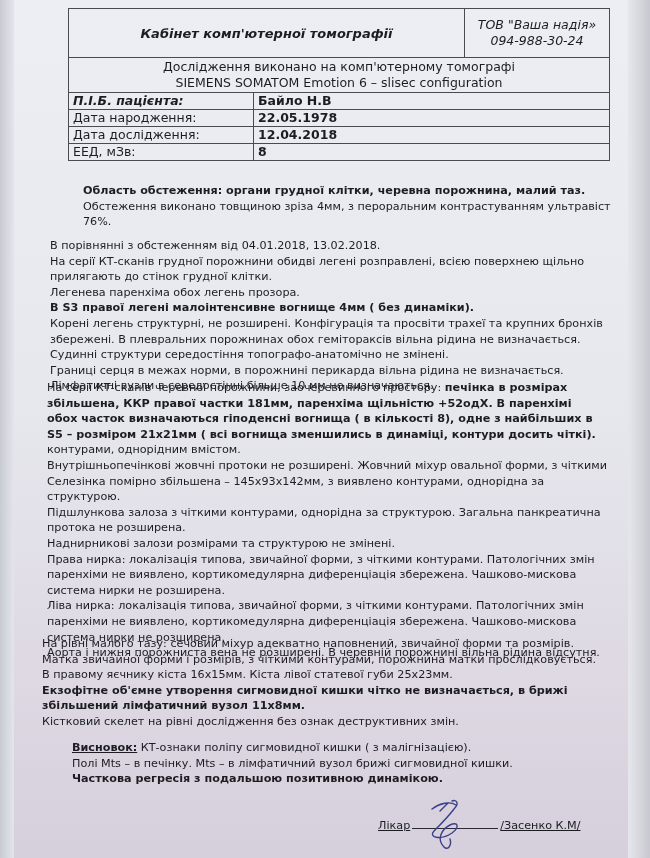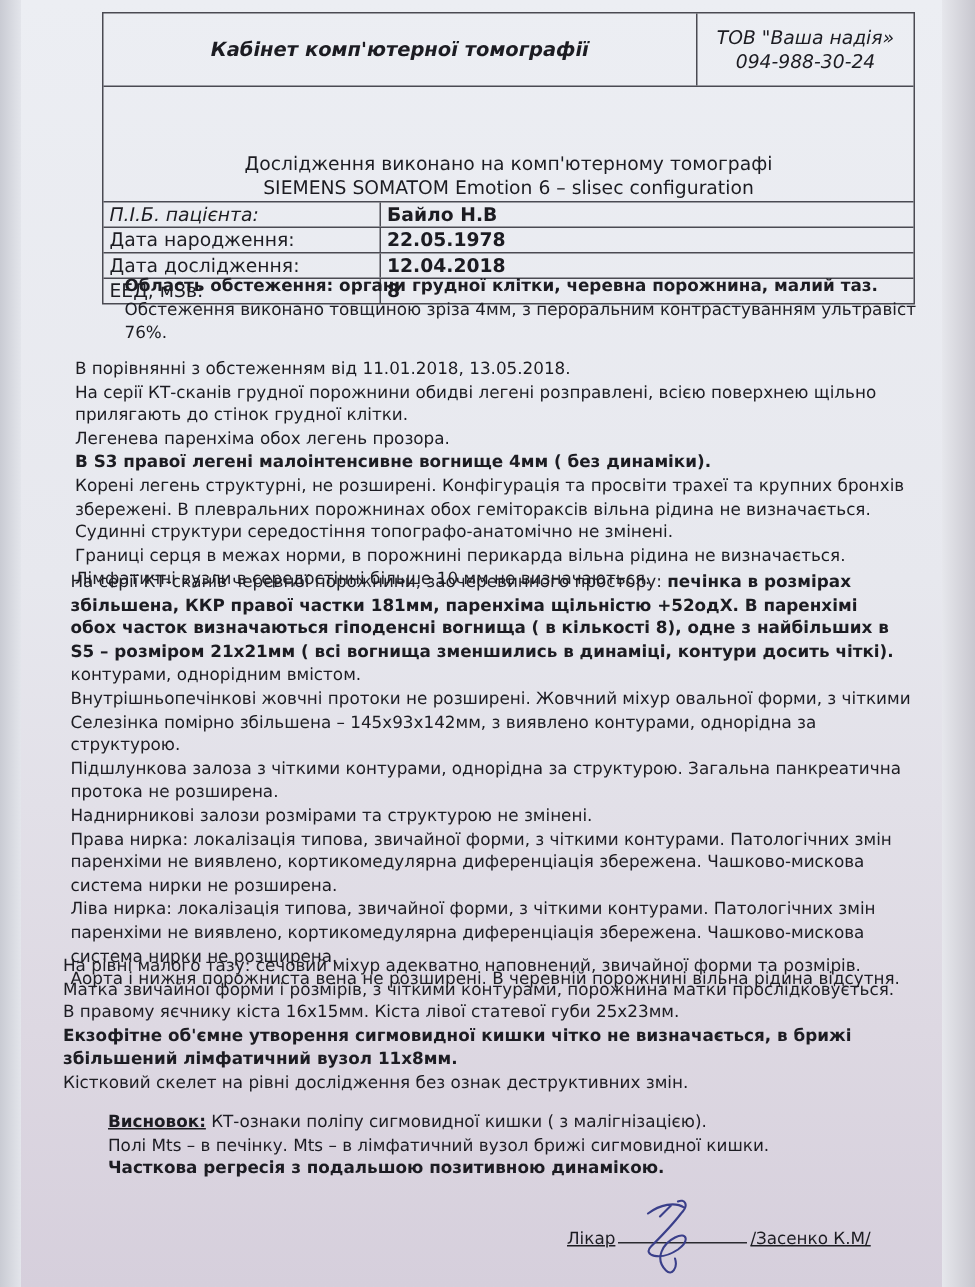--- a/index.html
+++ b/index.html
@@ -17,25 +17,25 @@
     position: absolute; right: 0; top: 0; width: 22px; height: 858px;
     background: linear-gradient(90deg, #e6e7ec 0%, #c8c7cf 100%);
   }
   
   .hdr { position: absolute; left: 68px; top: 8px; width: 540px; border: 1px solid #4a4a52; border-collapse: collapse; font-size: 12.5px; }
   .hdr .r { display: flex; border-bottom: 1px solid #4a4a52; }
   .hdr .r:last-child { border-bottom: none; }
   .title-row { height: 48px; }
   .title-cell { flex: 1; display: flex; align-items: center; justify-content: center; font-weight: bold; font-style: italic; font-size: 13px; border-right: 1px solid #4a4a52; }
   .org-cell { width: 144px; display: flex; flex-direction: column; align-items: center; justify-content: center; font-style: italic; font-size: 12.5px; line-height: 16px; }
-  .scanner-row { height: 34px; flex-direction: column; align-items: center; justify-content: center; font-size: 12.5px; line-height: 16px; margin-top: 42px; }
+  .scanner-row { height: 34px; flex-direction: column; align-items: center; justify-content: center; font-size: 12.5px; line-height: 16px; }
   .kv-row { height: 16px; }
   .kv-row .k { width: 180px; padding-left: 4px; border-right: 1px solid #4a4a52; line-height: 16px; }
   .kv-row .v { flex: 1; padding-left: 4px; line-height: 16px; font-weight: bold; }
-  .kv-row .k.bi { font-weight: normal; font-style: italic; }
+  .kv-row .k.bi { font-weight: bold; font-style: italic; }
   
   .body-text { position: absolute; left: 0; top: 0; font-size: 11.2px; line-height: 15.6px; }
   .blk { position: absolute; white-space: nowrap; }
   .b { font-weight: bold; }
   .u { text-decoration: underline; }
   .sig-line { display: inline-block; width: 86px; border-bottom: 1px solid #2a2a30; height: 10px; margin: 0 2px; vertical-align: baseline; }
   .sig { position: absolute; left: 410px; top: 795px; width: 70px; height: 60px; }
 </style>
 </head>
 <body>
@@ -75,21 +75,21 @@
 
 <div class="body-text">
 
   <div class="blk" style="left:83px; top:183px;">
     <div class="b">Область обстеження: органи грудної клітки, черевна порожнина, малий таз.</div>
     <div>Обстеження виконано товщиною зріза 4мм, з пероральним контрастуванням ультравіст</div>
     <div>76%.</div>
   </div>
 
   <div class="blk" style="left:50px; top:238px;">
-    <div>В порівнянні з обстеженням від 11.01.2018, 13.05.2018.</div>
+    <div>В порівнянні з обстеженням від 04.01.2018, 13.02.2018.</div>
     <div>На серії КТ-сканів грудної порожнини обидві легені розправлені, всією поверхнею щільно</div>
     <div>прилягають до стінок грудної клітки.</div>
     <div>Легенева паренхіма обох легень прозора.</div>
     <div class="b">В S3 правої легені малоінтенсивне вогнище 4мм ( без динаміки).</div>
     <div>Корені легень структурні, не розширені. Конфігурація та просвіти трахеї та крупних бронхів</div>
     <div>збережені. В плевральних порожнинах обох геміторакcів вільна рідина не визначається.</div>
     <div>Судинні структури середостіння топографо-анатомічно не змінені.</div>
     <div>Границі серця в межах норми, в порожнині перикарда вільна рідина не визначається.</div>
     <div>Лімфатичні вузли в середостінні більше 10 мм не визначаються.</div>
   </div>

